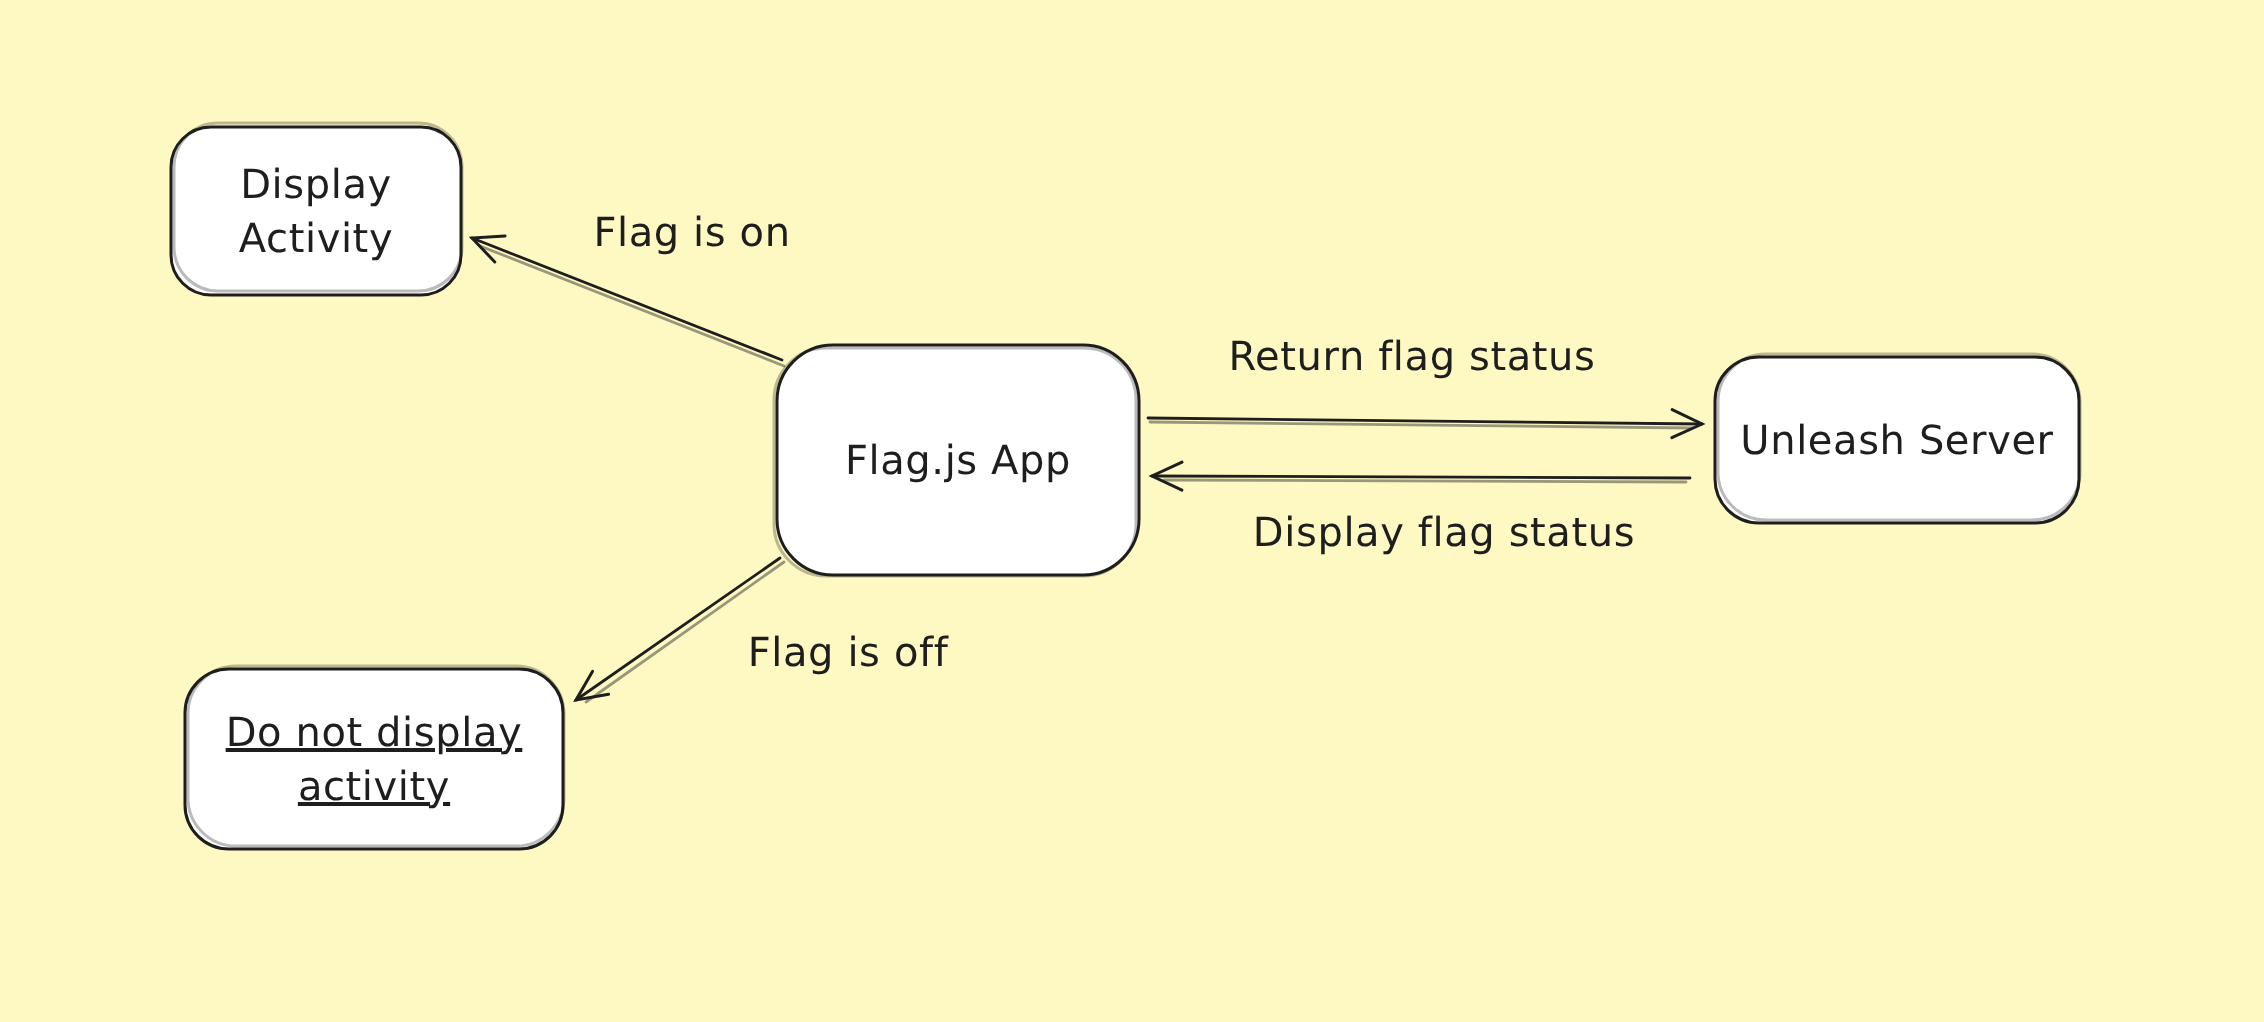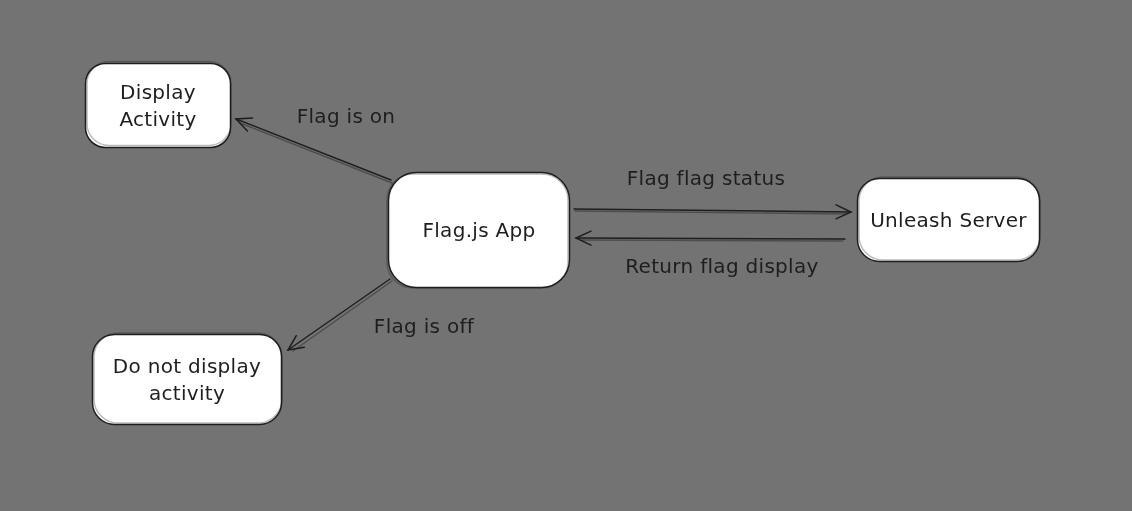--- a/index.html
+++ b/index.html
@@ -1,21 +1,21 @@
 <!DOCTYPE html>
 <html><head>
 <meta charset="utf-8">
 <style>
   * { margin: 0; padding: 0; box-sizing: border-box; }
   html, body { background: #ffffff; }
   .canvas {
     position: relative;
     width: 1132px;
     height: 511px;
-    background: #737373;
+    background: #fef9c3;
     overflow: hidden;
     font-family: "DejaVu Sans", sans-serif;
     color: #1e1e1e;
   }
   svg.layer {
     position: absolute;
     left: 0; top: 0;
     width: 1132px; height: 511px;
   }
   .edge {
@@ -105,26 +105,26 @@
   </div>
 
   <div class="node-label" style="left:388px; top:172px; width:182px; height:116px;">
     <span>Flag.js App</span>
   </div>
 
   <div class="node-label" style="left:857px; top:178px; width:183px; height:84px;">
     <span>Unleash Server</span>
   </div>
 
-  <div class="node-label" style="left:92px; top:334px; width:190px; height:91px;">
+  <div class="node-label" style="left:92px; top:334px; width:190px; height:91px;text-decoration:underline;">
     <span>Do not display</span>
     <span>activity</span>
   </div>
 
   <div class="edge-label" style="left:346px; top:104px;text-align:center;">Flag is on</div>
 
-  <div class="edge-label" style="left:706px; top:166px;">Flag flag status</div>
+  <div class="edge-label" style="left:706px; top:166px;">Return flag status</div>
 
-  <div class="edge-label" style="left:722px; top:254px;">Return flag display</div>
+  <div class="edge-label" style="left:722px; top:254px;">Display flag status</div>
 
   <div class="edge-label" style="left:424px; top:314px;">Flag is off</div>
 
 </div>
 
 </body></html>

